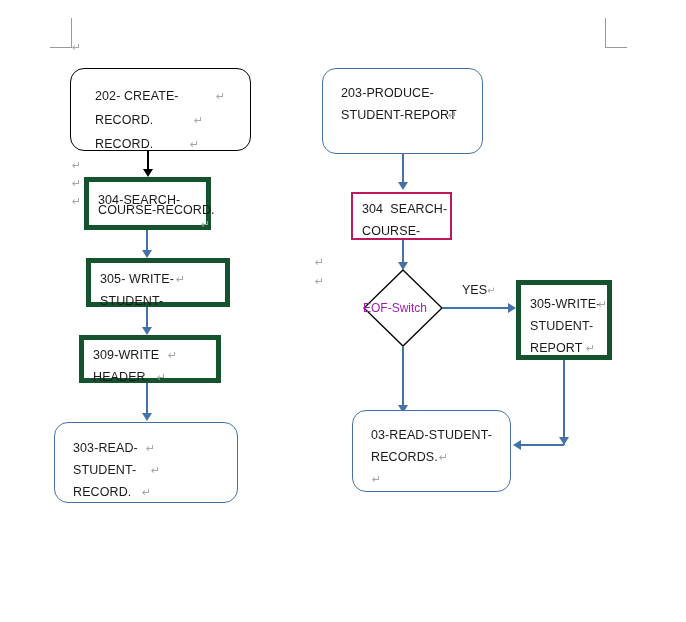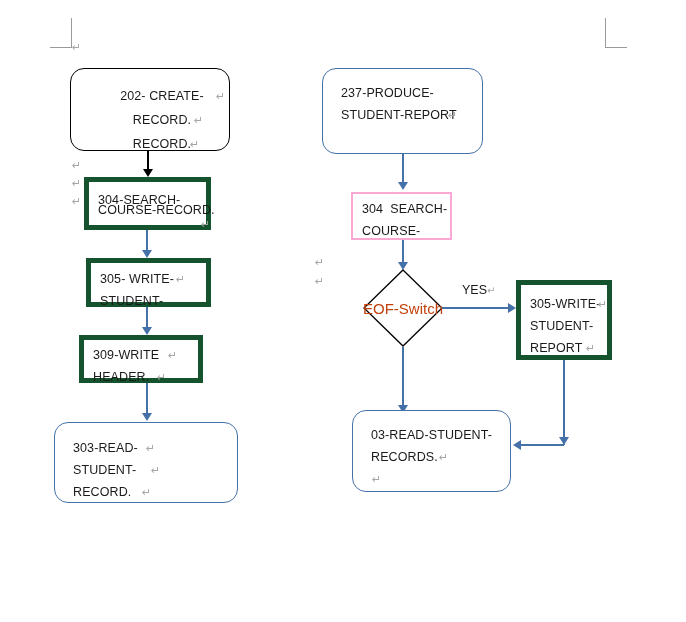--- a/index.html
+++ b/index.html
@@ -38,33 +38,33 @@
     font-size:12.5px;
     line-height:24px;
     color:#1a1a1a;
     white-space:pre;
     letter-spacing:.1px;
   }
 
   .rounded-black{border:1px solid #000000;border-radius:14px;}
   .rounded-blue{border:1px solid #4472a8;border-radius:14px;}
   .rect-black{border:5px solid #14532d;}
-  .rect-thick{border:2px solid #f9a8d4;}
+  .rect-thick{border:2px solid #be185d;}
 
   
   .diamond{position:absolute;}
   .diamond .shape{
     position:absolute;left:0;top:0;width:100%;height:100%;
   }
   .diamond .dlabel{
     position:absolute;left:0;right:0;top:50%;
     transform:translateY(-50%);
     text-align:left;
-    font-size:15px;
-    color:#c2410c;
+    font-size:12px;
+    color:#a21caf;
     white-space:nowrap;
   }
 
   
   .conn{position:absolute;}
   .vline{position:absolute;background:#4472a8;width:1.6px;}
   .hline{position:absolute;background:#4472a8;height:1.6px;}
   .vline.black{background:#000000;width:1.6px;}
 
   .ahead{position:absolute;width:0;height:0;}
@@ -95,21 +95,21 @@
     <i style="left:2px;top:28.6px;width:22px;height:1.4px;"></i>
   </div>
 
   <div class="pilcrow" style="left:72px;top:42px;">↵</div>
   <div class="pilcrow" style="left:72px;top:160px;">↵</div>
   <div class="pilcrow" style="left:72px;top:178px;">↵</div>
   <div class="pilcrow" style="left:72px;top:196px;">↵</div>
   <div class="pilcrow" style="left:315px;top:257px;">↵</div>
   <div class="pilcrow" style="left:315px;top:276px;">↵</div>
 
-  <div class="node rounded-black" style="left:70px;top:68px;width:160px;height:83px;text-align:center;">
+  <div class="node rounded-black" style="left:70px;top:68px;width:181px;height:83px;">
     <div class="txt" style="top:15px;padding-left:24px;">202- CREATE-</div>
     <span class="pilcrow" style="left:145px;top:22px;">↵</span>
     <div class="txt" style="top:39px;padding-left:24px;">RECORD.</div>
     <span class="pilcrow" style="left:123px;top:46px;">↵</span>
     <div class="txt" style="top:63px;padding-left:24px;">RECORD.</div>
     <span class="pilcrow" style="left:119px;top:70px;">↵</span>
   </div>
 
   <div class="conn">
     <div class="vline black" style="left:147px;top:151px;height:20px;"></div>
@@ -120,32 +120,32 @@
     <div class="txt" style="top:6px;padding-left:9px;">304-SEARCH-</div>
     <div class="txt" style="top:16px;padding-left:9px;">COURSE-RECORD.</div>
     <span class="pilcrow" style="left:112px;top:37px;">↵</span>
   </div>
 
   <div class="conn">
     <div class="vline" style="left:146px;top:230px;height:22px;"></div>
     <div class="ahead down" style="left:141.8px;top:250px;"></div>
   </div>
 
-  <div class="node rect-black" style="left:86px;top:258px;width:125px;height:49px;text-decoration:underline;">
+  <div class="node rect-black" style="left:86px;top:258px;width:144px;height:49px;text-decoration:underline;">
     <div class="txt" style="top:4px;padding-left:9px;">305- WRITE-</div>
     <span class="pilcrow" style="left:85px;top:11px;">↵</span>
     <div class="txt" style="top:26px;padding-left:9px;">STUDENT-</div>
   </div>
 
   <div class="conn">
     <div class="vline" style="left:146px;top:307px;height:22px;"></div>
     <div class="ahead down" style="left:141.8px;top:327px;"></div>
   </div>
 
-  <div class="node rect-black" style="left:79px;top:335px;width:124px;height:48px;">
+  <div class="node rect-black" style="left:79px;top:335px;width:142px;height:48px;">
     <div class="txt" style="top:3px;padding-left:9px;">309-WRITE</div>
     <span class="pilcrow" style="left:84px;top:10px;">↵</span>
     <div class="txt" style="top:25px;padding-left:9px;">HEADER.</div>
     <span class="pilcrow" style="left:73px;top:32px;">↵</span>
   </div>
 
   <div class="conn">
     <div class="vline" style="left:146px;top:383px;height:32px;"></div>
     <div class="ahead down" style="left:141.8px;top:413px;"></div>
   </div>
@@ -153,21 +153,21 @@
   <div class="node rounded-blue" style="left:54px;top:422px;width:184px;height:81px;">
     <div class="txt" style="top:13px;padding-left:18px;">303-READ-</div>
     <span class="pilcrow" style="left:91px;top:20px;">↵</span>
     <div class="txt" style="top:35px;padding-left:18px;">STUDENT-</div>
     <span class="pilcrow" style="left:96px;top:42px;">↵</span>
     <div class="txt" style="top:57px;padding-left:18px;">RECORD.</div>
     <span class="pilcrow" style="left:87px;top:64px;">↵</span>
   </div>
 
   <div class="node rounded-blue" style="left:322px;top:68px;width:161px;height:86px;">
-    <div class="txt" style="top:12px;padding-left:18px;">237-PRODUCE-</div>
+    <div class="txt" style="top:12px;padding-left:18px;">203-PRODUCE-</div>
     <div class="txt" style="top:34px;padding-left:18px;">STUDENT-REPORT</div>
     <span class="pilcrow" style="left:125px;top:41px;">↵</span>
   </div>
 
   <div class="conn">
     <div class="vline" style="left:402px;top:154px;height:30px;"></div>
     <div class="ahead down" style="left:397.8px;top:182px;"></div>
   </div>
 
   <div class="node rect-thick" style="left:351px;top:192px;width:101px;height:48px;">

